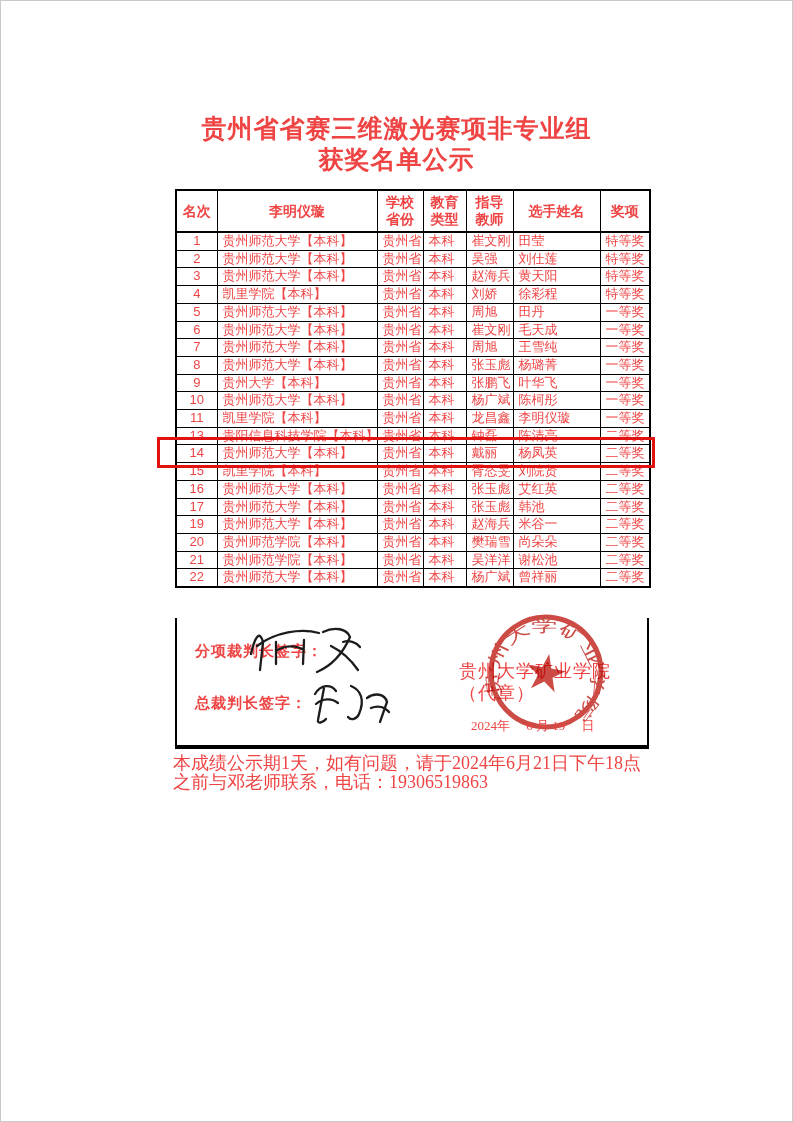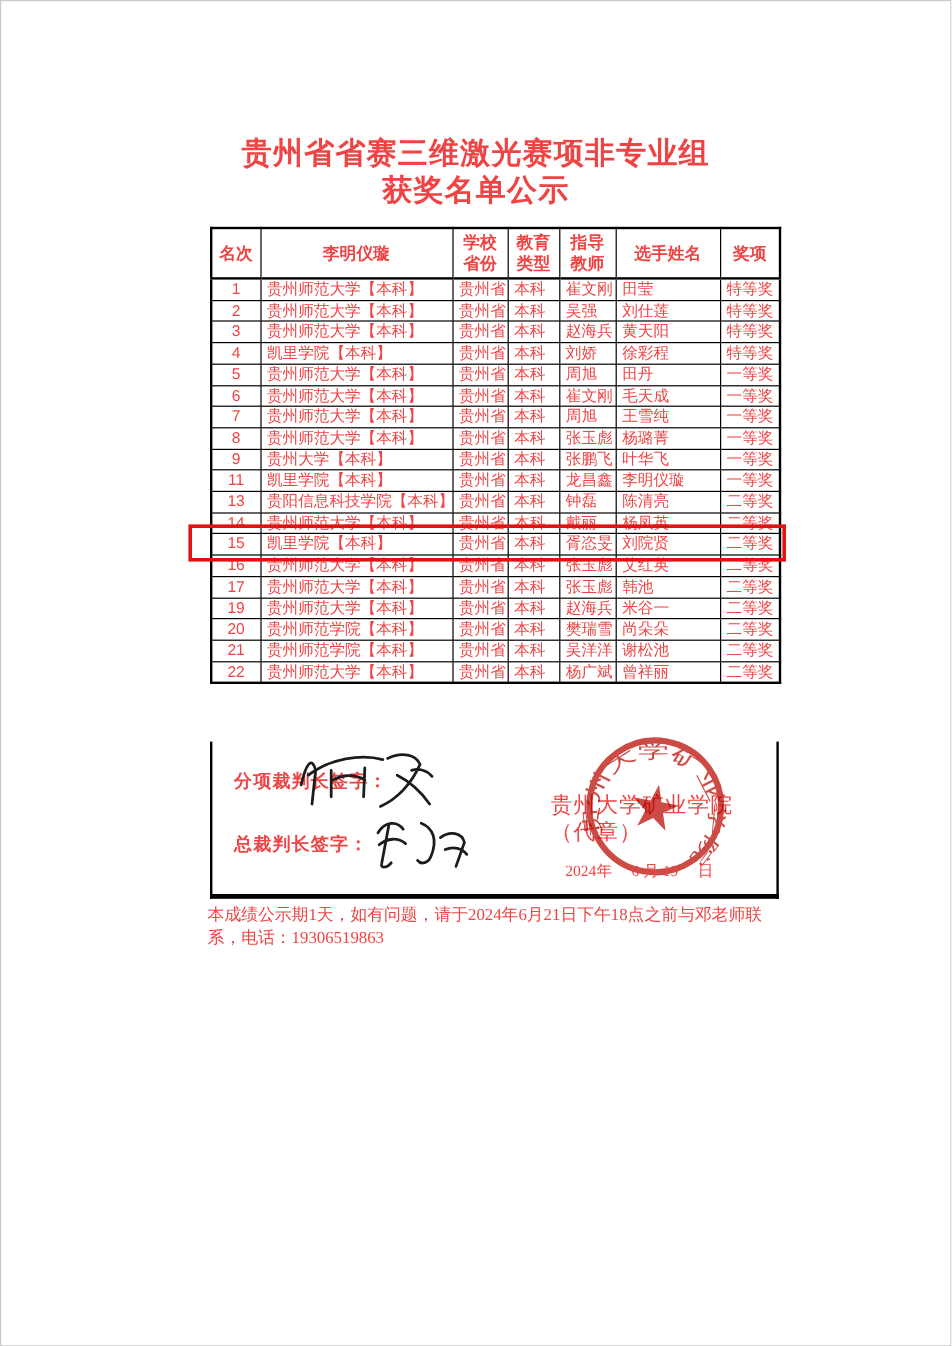--- a/index.html
+++ b/index.html
@@ -43,21 +43,21 @@
   }
   .sig-label{position:absolute;font-size:15px;font-weight:600;letter-spacing:1px;}
   .sig-label.l1{left:18px;top:24px;}
   .sig-label.l2{left:18px;top:76px;}
   .sig-svg{position:absolute;}
   .sig-svg.s1{left:66px;top:2px;}
   .sig-svg.s2{left:130px;top:58px;}
   .org-text{position:absolute;left:282px;top:42px;width:178px;font-size:18px;line-height:22px;letter-spacing:1px;}
   .stamp{position:absolute;left:308px;top:-7px;width:122px;height:122px;opacity:.88;transform:rotate(10deg);mix-blend-mode:multiply;}
   .date-line{position:absolute;left:294px;top:99px;font-size:13px;white-space:pre;}
-  .footer-note{position:absolute;left:172px;top:753px;width:468px;font-size:14px;line-height:19px;}
+  .footer-note{position:absolute;left:172px;top:753px;width:468px;font-size:18px;line-height:19px;}
 </style>
 </head>
 <body>
 
 <div class="page">
 
   <h1 class="title"><span>贵州省省赛三维激光赛项非专业组</span><br><span>获奖名单公示</span></h1>
 
   <table class="awards">
     <colgroup>
@@ -156,20 +156,29 @@
           <td class="c5">杨璐菁</td>
           <td class="c6">一等奖</td>
         </tr>
         <tr>
           <td class="c0">9</td>
           <td class="c1">贵州大学【本科】</td>
           <td class="c2">贵州省</td>
           <td class="c3">本科</td>
           <td class="c4">张鹏飞</td>
           <td class="c5">叶华飞</td>
+          <td class="c6">一等奖</td>
+        </tr>
+        <tr>
+          <td class="c0">10</td>
+          <td class="c1">贵州师范大学【本科】</td>
+          <td class="c2">贵州省</td>
+          <td class="c3">本科</td>
+          <td class="c4">杨广斌</td>
+          <td class="c5">陈柯彤</td>
           <td class="c6">一等奖</td>
         </tr>
         <tr>
           <td class="c0">11</td>
           <td class="c1">凯里学院【本科】</td>
           <td class="c2">贵州省</td>
           <td class="c3">本科</td>
           <td class="c4">龙昌鑫</td>
           <td class="c5">李明仪璇</td>
           <td class="c6">一等奖</td>

